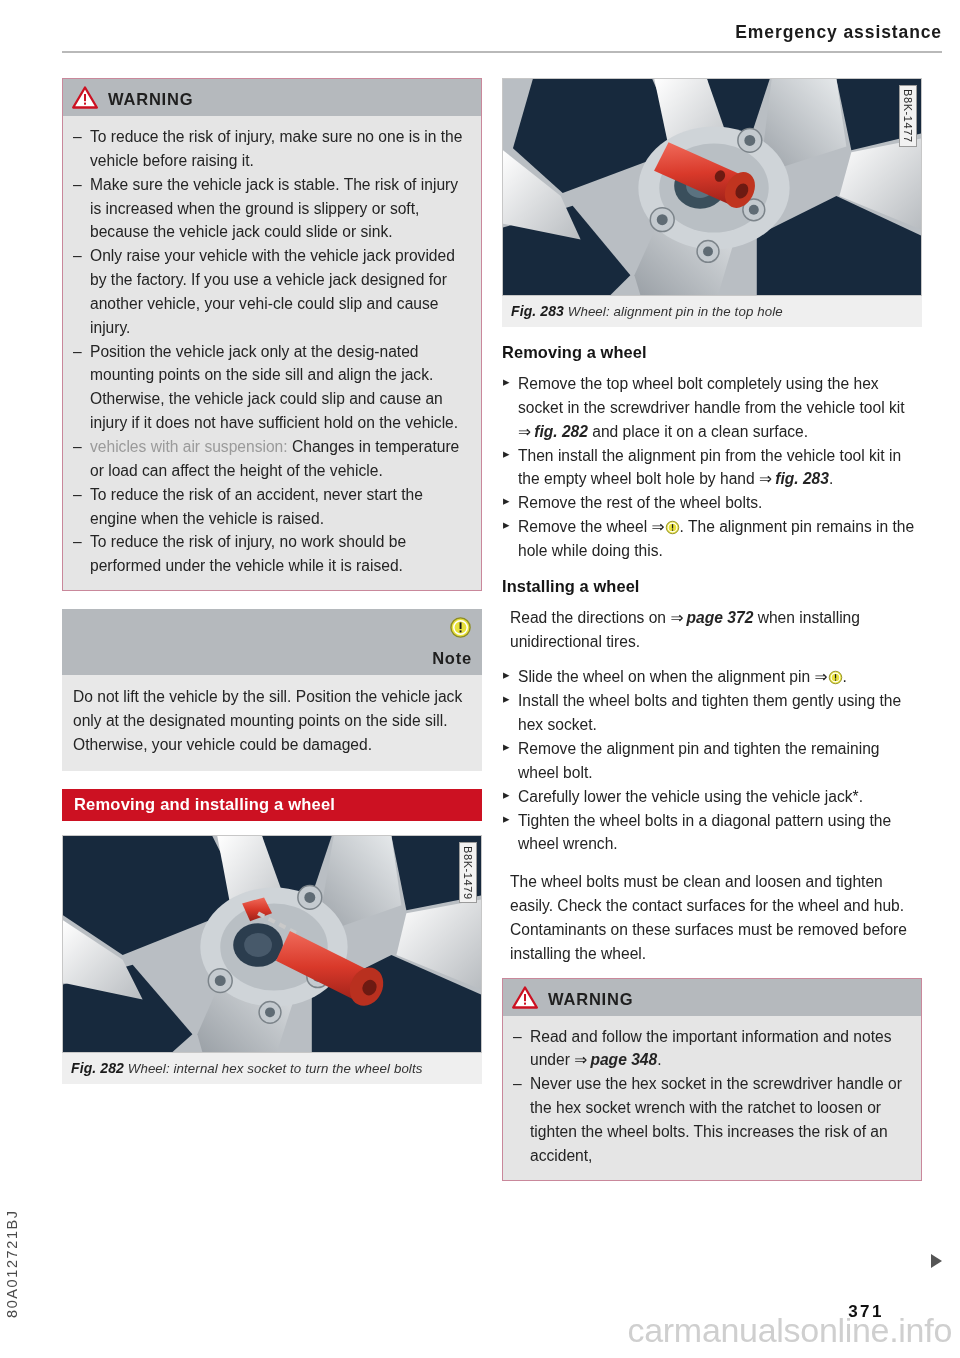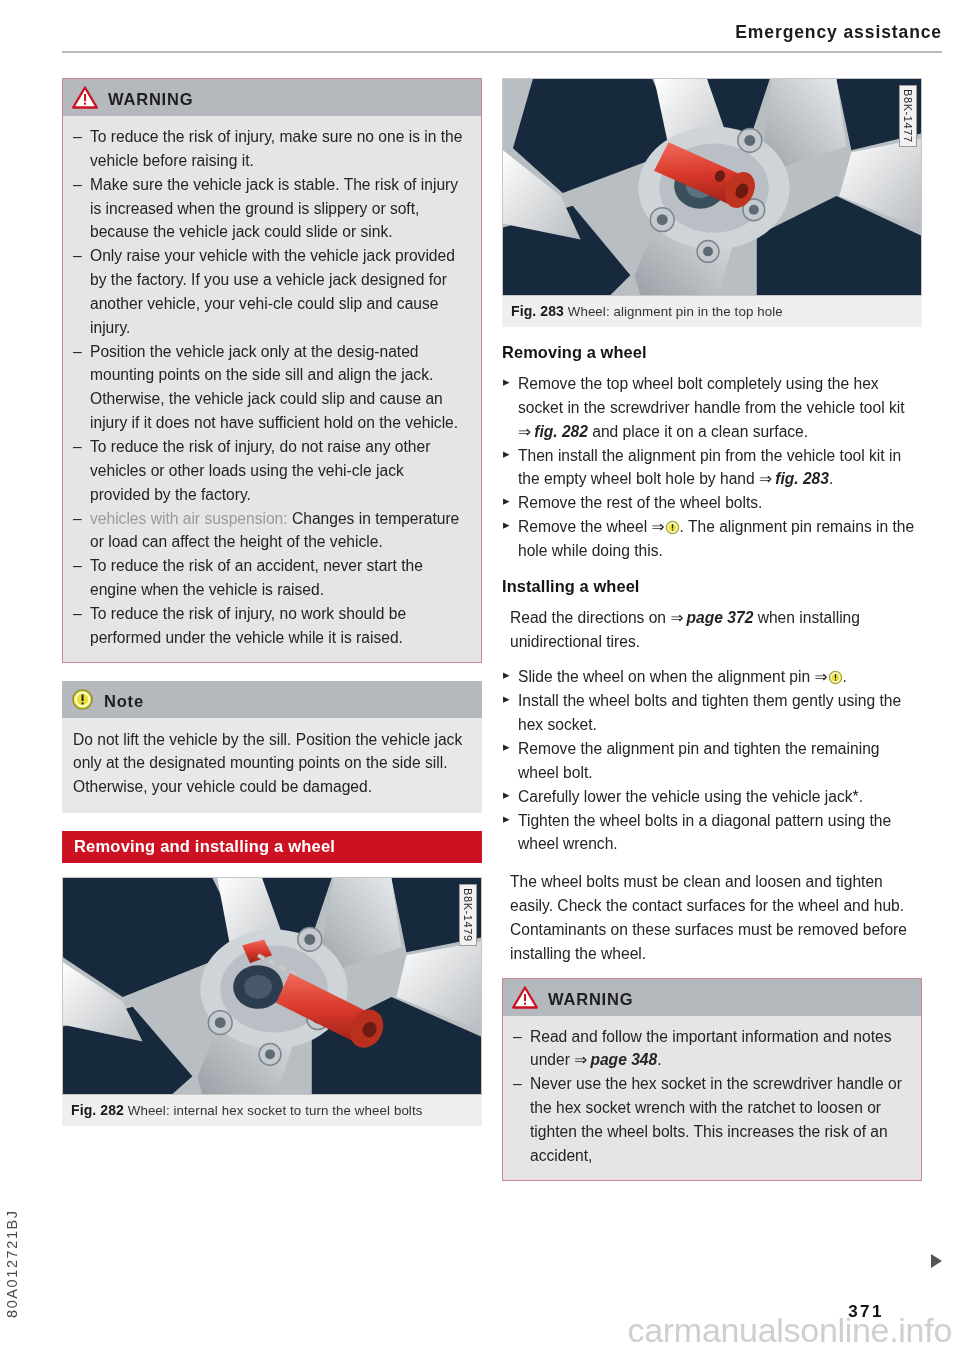--- a/index.html
+++ b/index.html
@@ -67,21 +67,21 @@
     background: #e8e8e8;
   }
   .box.note { border: none; }
   .box-head {
     display: flex;
     align-items: flex-end;
     gap: 10px;
     background: #b5b9bd;
     padding: 7px 10px 7px 9px;
   }
-  .box.note .box-head { background: #b5b9bd; }
+  .box.note .box-head { background: #b5b9bd; flex-direction: column; }
   .box-head-label {
     font-size: 16.5px;
     font-weight: bold;
     letter-spacing: 0.8px;
     color: #1f1f1f;
   }
   .box-body {
     background: #e5e5e5;
     padding: 9px 14px 12px 10px;
   }
@@ -166,20 +166,21 @@
     color: #2a2a2a;
     writing-mode: vertical-rl;
     z-index: 5;
   }
   .fig-caption {
     background: #efefef;
     padding: 7px 25px 8px 9px;
     font-size: 13.3px;
     color: #333;
     letter-spacing: 0.1px;
+    font-style: italic;
   }
   .fig-caption b { color: #1a1a1a; font-size: 14px; }
 
   
   h3.sub {
     font-size: 16.4px;
     font-weight: bold;
     color: #151515;
     margin: 14px 0 10px 0;
     letter-spacing: 0.1px;
@@ -239,21 +240,20 @@
           <rect x="12" y="16.6" width="2" height="2.1" fill="#cc1122"></rect>
         </svg>
         <span class="box-head-label">WARNING</span>
       </div>
       <div class="box-body">
         <ul class="dash">
           <li>To reduce the risk of injury, make sure no one is in the vehicle before raising it.</li>
           <li>Make sure the vehicle jack is stable. The risk of injury is increased when the ground is slippery or soft, because the vehicle jack could slide or sink.</li>
           <li>Only raise your vehicle with the vehicle jack provided by the factory. If you use a vehicle jack designed for another vehicle, your vehi-cle could slip and cause injury.</li>
           <li>Position the vehicle jack only at the desig-nated mounting points on the side sill and align the jack. Otherwise, the vehicle jack could slip and cause an injury if it does not have sufficient hold on the vehicle.</li>
-          <li>To reduce the risk of injury, do not raise any other vehicles or other loads using the vehi-cle jack provided by the factory.</li>
           <li><span class="muted">vehicles with air suspension:</span><span> Changes in temperature or load can affect the height of the vehicle.</span></li>
           <li>To reduce the risk of an accident, never start the engine when the vehicle is raised.</li>
           <li>To reduce the risk of injury, no work should be performed under the vehicle while it is raised.</li>
         </ul>
       </div>
     </div>
 
     <div class="box note">
       <div class="box-head">
         <svg class="note-icon" viewBox="0 0 23 23">

